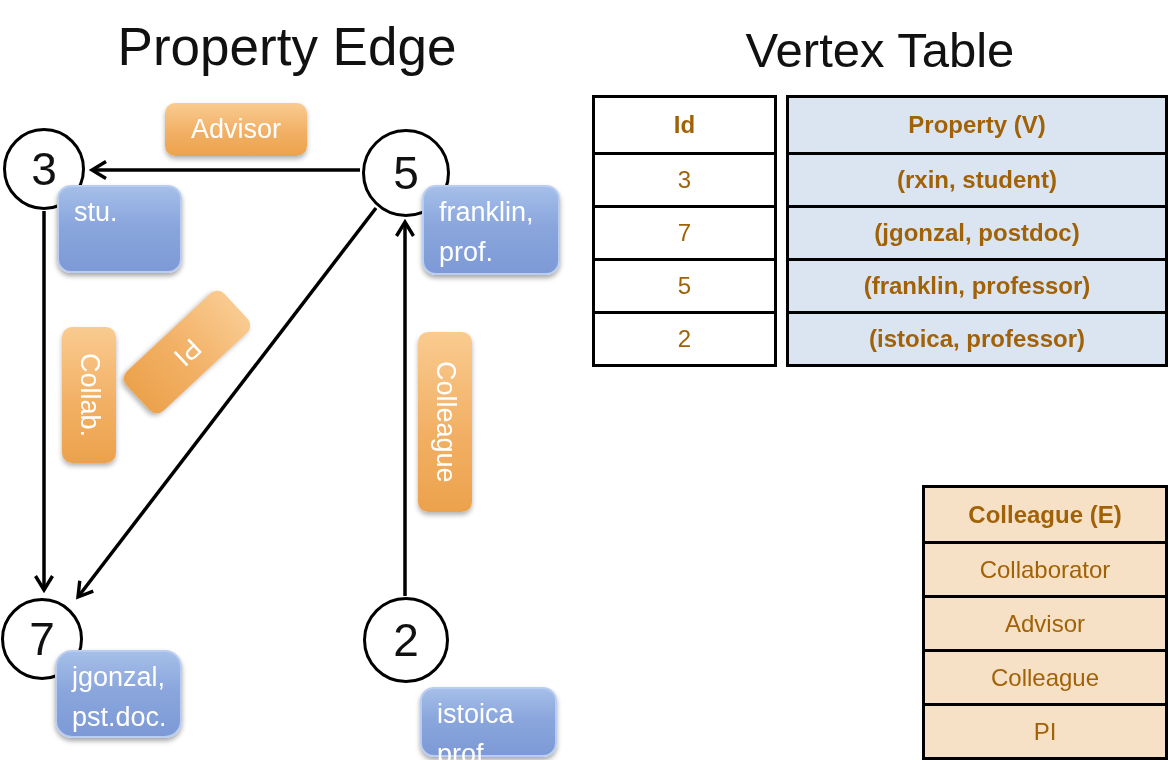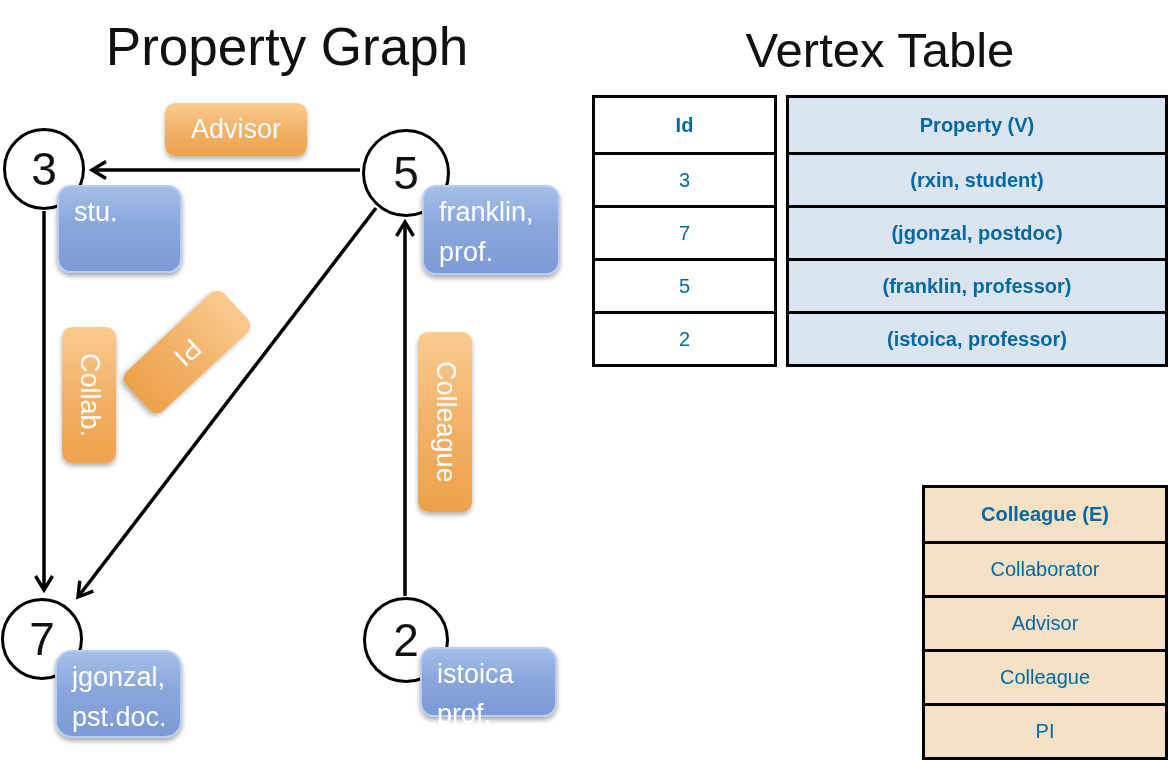--- a/index.html
+++ b/index.html
@@ -23,36 +23,36 @@
 
   
   .elabel{position:absolute;box-sizing:border-box;border-radius:10px;
           background:linear-gradient(180deg,#f9cb90 0%,#f2b065 55%,#eca24c 100%);
           color:#fff;font-size:27px;display:flex;align-items:center;justify-content:center;
           box-shadow:0 3px 5px rgba(0,0,0,.3);}
   .vert{writing-mode:vertical-rl;}
 
   
   table{position:absolute;border-collapse:collapse;table-layout:fixed;
-        font-size:20px;color:#0369a1;}
+        font-size:24px;color:#a16207;}
   td,th{border:3px solid #000;text-align:center;padding:0;overflow:hidden;}
   th{font-weight:bold;}
   .bluecell td{background:#dbe5f2;font-weight:bold;}
   .bluecell th{background:#dbe5f2;}
   .tancell td{background:#f6e0c6;}
   .tancell th{background:#f6e0c6;}
 
   svg{position:absolute;left:0;top:0;pointer-events:none;}
 </style>
 </head>
 <body>
 
 <div id="app">
 
-  <div class="ttl" style="left:0;top:16px;width:574px;font-size:53px;">Property Graph</div>
+  <div class="ttl" style="left:0;top:16px;width:574px;font-size:53px;">Property Edge</div>
 
   <svg width="580" height="760">
     <defs>
       <marker id="arr" markerUnits="userSpaceOnUse" markerWidth="30" markerHeight="30" refX="0" refY="0" orient="auto" overflow="visible">
         <path d="M -14 -8.5 L 0 0 L -14 8.5" fill="none" stroke="#000" stroke-width="3.4"></path>
       </marker>
     </defs>
     <line x1="360" y1="170" x2="92" y2="170" stroke="#000" stroke-width="3.5" marker-end="url(#arr)"></line>
     <line x1="44" y1="211" x2="44" y2="590" stroke="#000" stroke-width="3.5" marker-end="url(#arr)"></line>
     <line x1="376" y1="208" x2="78" y2="597" stroke="#000" stroke-width="3.5" marker-end="url(#arr)"></line>
@@ -68,21 +68,21 @@
     <span>stu.</span>
   </div>
   <div class="vprop" style="left:422px;top:185px;width:138px;height:90px;">
     <span>franklin,</span>
     <span>prof.</span>
   </div>
   <div class="vprop" style="left:55px;top:650px;width:127px;height:88px;border-radius:17px;">
     <span>jgonzal,</span>
     <span>pst.doc.</span>
   </div>
-  <div class="vprop" style="left:420px;top:647px;width:137px;height:70px;">
+  <div class="vprop" style="left:420px;top:687px;width:137px;height:70px;">
     <span>istoica</span>
     <span>prof.</span>
   </div>
 
   <div class="elabel" style="left:165px;top:103px;width:142px;height:53px;">Advisor</div>
   <div class="elabel vert" style="left:62px;top:327px;width:54px;height:136px;">Collab.</div>
   <div class="elabel vert" style="left:160px;top:285px;width:54px;height:134px;transform:rotate(47deg);">PI</div>
   <div class="elabel vert" style="left:418px;top:332px;width:54px;height:180px;">Colleague</div>
 
   <div class="ttl" style="left:580px;top:22px;width:600px;">Vertex Table</div>

